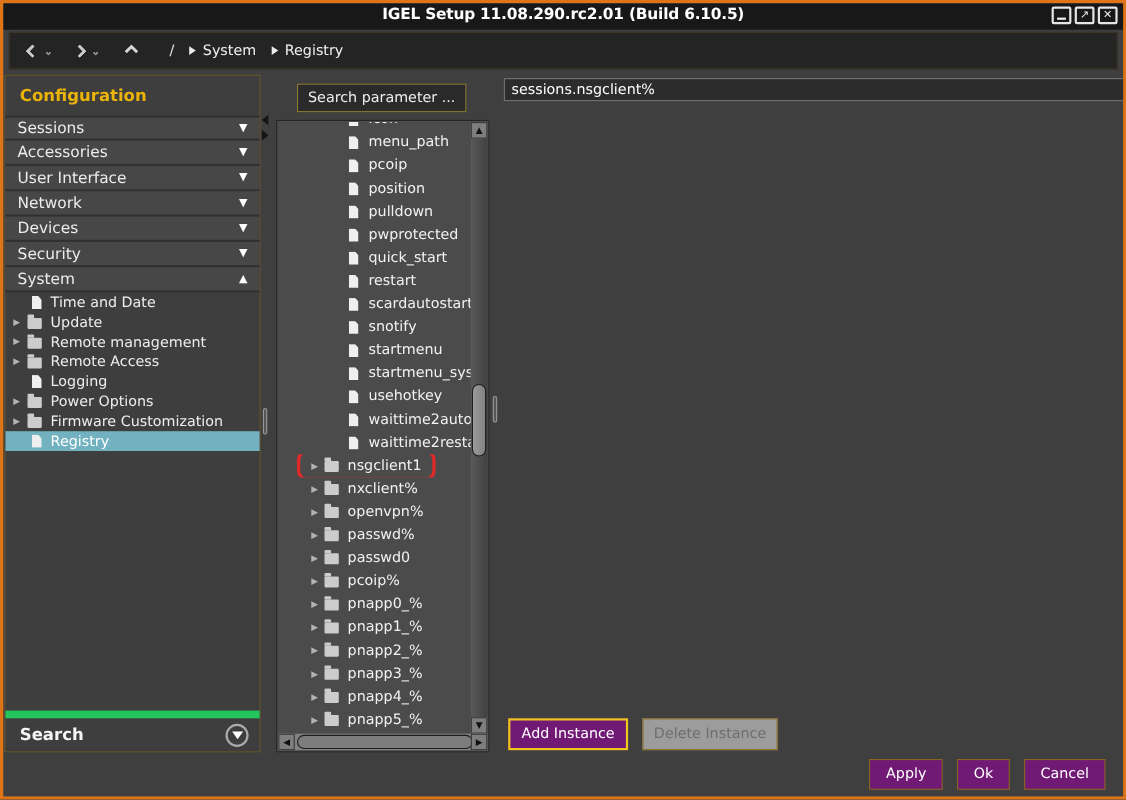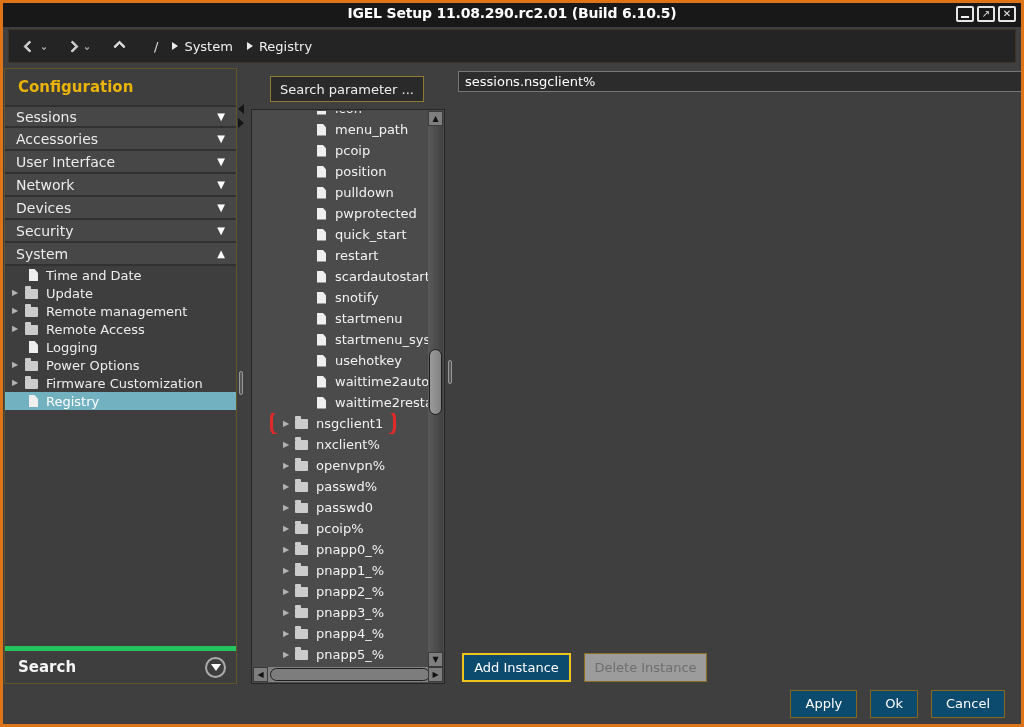--- a/index.html
+++ b/index.html
@@ -28,21 +28,21 @@
 
   
   .sidebar{position:absolute;left:1px;top:65px;width:233px;height:616px;background:#3e3e3e;border:1px solid #63552b;display:flex;flex-direction:column;}
   .config-header{padding:9px 0 9px 13px;font-weight:bold;font-size:15px;color:#eab308;}
   .cat-row{height:23px;background:#474747;border-bottom:2px solid #313131;display:flex;align-items:center;padding:0 11px;font-size:14px;color:#ececec;cursor:pointer;}
   #cat-list .cat-row:first-child{border-top:2px solid #313131;}
   .cat-arrow{margin-left:auto;font-size:10px;color:#fdfdfd;}
   .tree-row{height:18px;display:flex;align-items:center;font-size:13px;color:#ededed;padding-left:7px;white-space:nowrap;cursor:pointer;}
   .tree-row.leaf{padding-left:24px;}
   .tree-row.selected{background:#72b1c0;color:#fff;}
-  .side-search{margin-top:auto;height:37px;display:flex;align-items:center;border-top:5px solid #22c55e;}
+  .side-search{margin-top:auto;height:37px;display:flex;align-items:center;border-top:7px solid #22c55e;}
   .side-search-label{padding-left:13px;font-weight:bold;font-size:15px;color:#f5f5f5;}
   .circle-btn{margin-left:auto;margin-right:10px;width:21px;height:21px;border:2px solid #ababab;border-radius:50%;background:transparent;display:flex;align-items:center;justify-content:center;padding:0;cursor:pointer;}
   .circle-btn .tri-down{width:0;height:0;border-top:7px solid #fff;border-left:5px solid transparent;border-right:5px solid transparent;margin-top:1px;}
 
   
   .vsplit{position:absolute;top:65px;height:616px;cursor:col-resize;}
   .vsplit1{left:234px;width:9px;}
   .vsplit2{left:443px;width:8px;}
   .split-handle{position:absolute;left:2px;width:4px;height:24px;background:#565656;border:1px solid #989898;border-radius:3px;}
   .vsplit1 .split-handle{top:303px;}
@@ -76,21 +76,21 @@
   .sb-up{top:0;left:0;}
   .sb-down{bottom:0;left:0;}
   .sb-left{left:0;top:0;}
   .sb-right{right:0;top:0;}
   .v-thumb{position:absolute;left:1px;right:1px;top:238px;height:66px;background:linear-gradient(to right,#9a9a9a,#828282);border:1px solid #1e1e1e;border-radius:7px;cursor:grab;}
   .h-thumb{position:absolute;top:1px;bottom:1px;left:17px;width:160px;background:#7d7d7d;border:1px solid #1e1e1e;border-radius:7px;cursor:grab;}
 
   
   .rightpanel{position:absolute;left:451px;top:65px;width:570px;height:616px;}
   .filter-field{position:absolute;left:4px;top:3px;right:1px;height:21px;background:#2c2c2c;border:1px solid #767676;color:#fff;font-size:13px;padding:0 6px;}
-  .btn{background:#0c4a6e;border:1px solid #87671d;color:#fff;font-size:13px;cursor:pointer;}
+  .btn{background:#701a75;border:1px solid #87671d;color:#fff;font-size:13px;cursor:pointer;}
   .add-btn{position:absolute;left:8px;bottom:2px;width:109px;height:29px;border:2px solid #eec41d;}
   .del-btn{position:absolute;left:130px;bottom:2px;width:123px;height:29px;background:#9c9c9c;color:#6e6e6e;border:1px solid #8a6d1f;}
 
   
   .bottombar{position:absolute;left:0;right:0;bottom:0;height:41px;display:flex;align-items:center;justify-content:flex-end;gap:13px;padding-right:16px;}
   .action-btn{height:28px;padding:0 14px;}
   .action-btn.ok{padding:0 14px;}
 </style>
 </head>
 <body>

